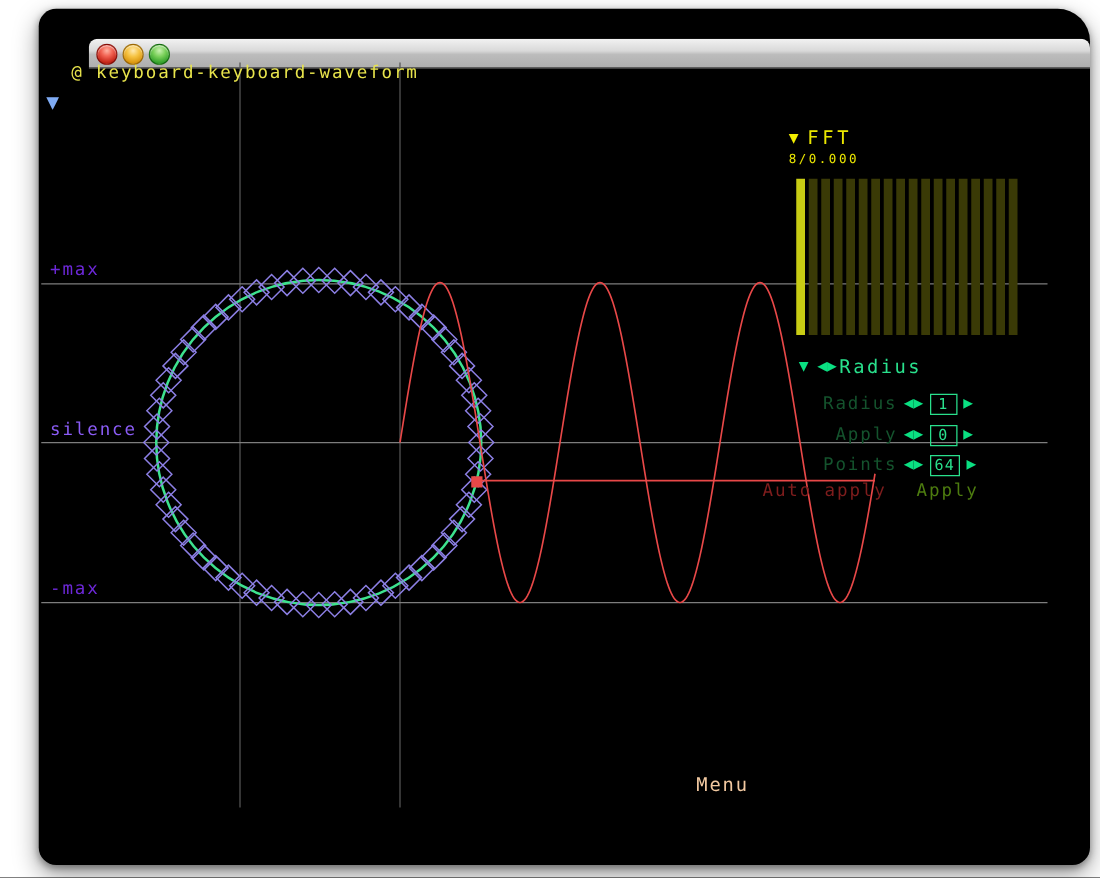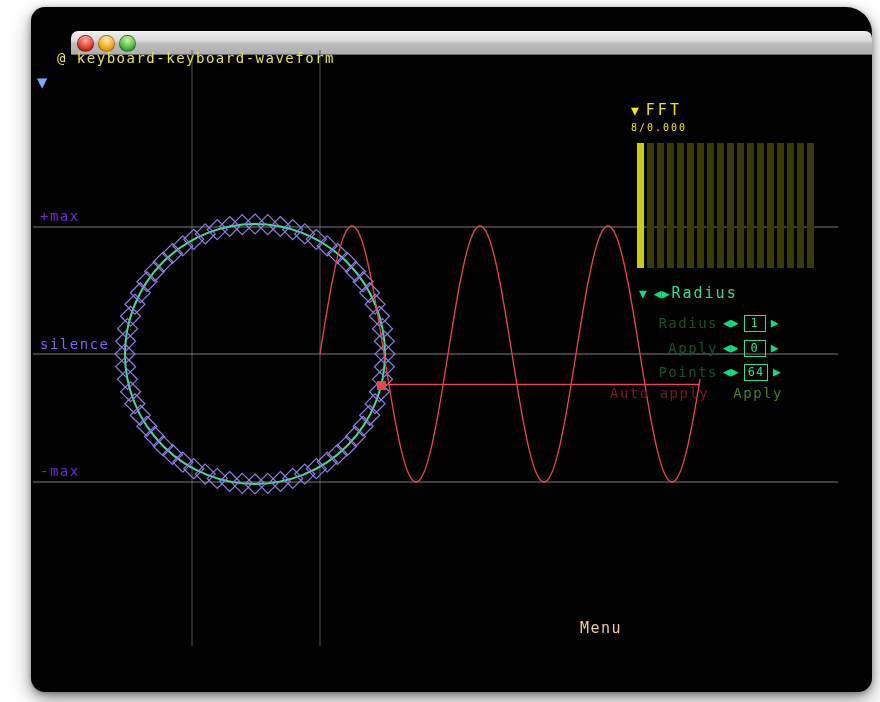--- a/index.html
+++ b/index.html
@@ -53,21 +53,21 @@
   .field-row .flabel{width:120px;text-align:right;color:#14532d;font-size:14px;letter-spacing:1.5px;margin-right:5px;}
   .spin{color:#0ae082;font-size:13px;line-height:14px;cursor:pointer;}
   .valbox{
     border:1.5px solid #29e08c;color:#29e08c;height:15px;min-width:14px;
     display:flex;align-items:center;justify-content:center;
     font-size:12px;letter-spacing:1px;margin:0 5px;padding:0 3px;cursor:text;
   }
   .apply-row{left:610px;top:385px;display:flex;gap:24px;}
   .auto-apply{color:#7f1d1d;font-size:14px;letter-spacing:1.5px;cursor:pointer;}
   .apply-btn{color:#4d7c0f;font-size:14px;letter-spacing:1.5px;cursor:pointer;}
-  .menu-btn{left:580px;top:619px;color:#f2c9a1;font-size:15px;letter-spacing:1.5px;cursor:pointer;}
+  .menu-btn{left:557px;top:619px;color:#f2c9a1;font-size:15px;letter-spacing:1.5px;cursor:pointer;}
 </style>
 </head>
 <body>
 
 <div class="window">
   <div class="titlebar">
     <div class="light red"></div>
     <div class="light yellow"></div>
     <div class="light green"></div>
   </div>

